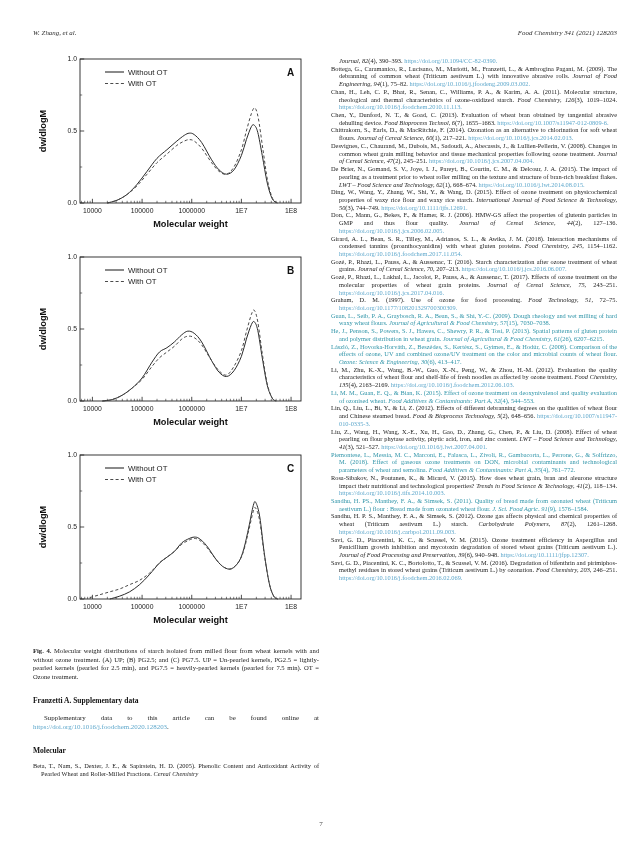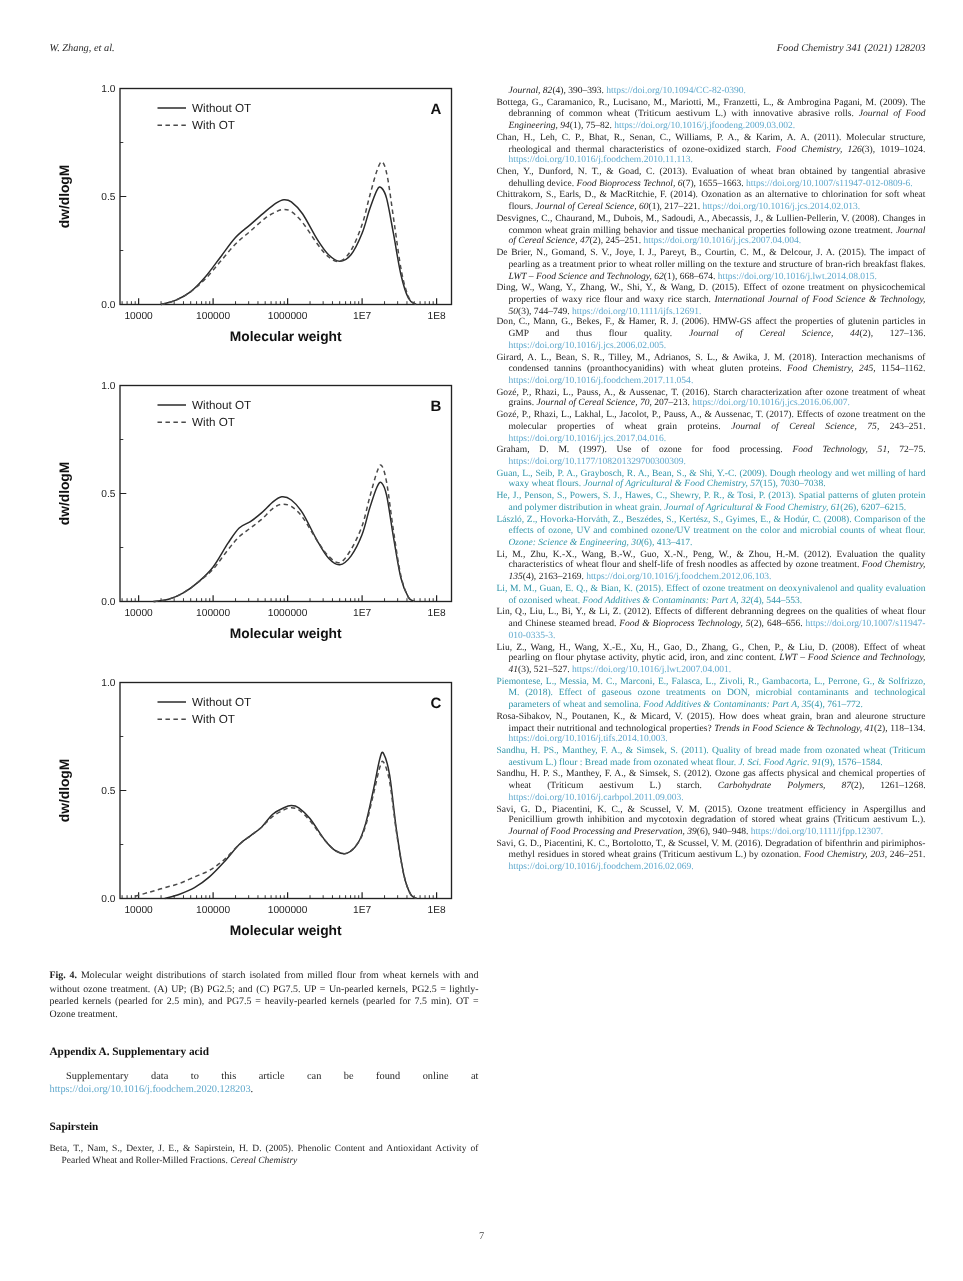--- a/index.html
+++ b/index.html
@@ -230,26 +230,26 @@
         <text x="95" y="24.6" font-size="7.8" fill="#1a1a1a">Without OT</text>
         <line x1="72" y1="33.5" x2="91" y2="33.5" stroke="#4a4a4a" stroke-width="1.1" stroke-dasharray="3 2.3"></line>
         <text x="95" y="36.1" font-size="7.8" fill="#1a1a1a">With OT</text>
         <text x="254" y="26" font-size="10" font-weight="bold" fill="#111">C</text>
       </svg></div>
 
   <div class="caption">
     <span class="b">Fig. 4.</span><span> Molecular weight distributions of starch isolated from milled flour from wheat kernels with and without ozone treatment. (A) UP; (B) PG2.5; and (C) PG7.5. UP = Un-pearled kernels, PG2.5 = lightly-pearled kernels (pearled for 2.5 min), and PG7.5 = heavily-pearled kernels (pearled for 7.5 min). OT = Ozone treatment.</span>
   </div>
 
-  <div class="section-head">Appendix A. Supplementary acid</div>
+  <div class="section-head">Franzetti A. Supplementary data</div>
   <div class="suppl">
     <span>Supplementary data to this article can be found online at </span><span class="doi">https://doi.org/10.1016/j.foodchem.2020.128203</span><span>.</span>
   </div>
 
-  <div class="section-head">Sapirstein</div>
+  <div class="section-head">Molecular</div>
   <div id="refs-left">
       <div class="ref"><span>Beta, T., Nam, S., Dexter, J. E., &amp; Sapirstein, H. D. (2005). Phenolic Content and Antioxidant Activity of Pearled Wheat and Roller-Milled Fractions. </span><span class="it">Cereal Chemistry</span></div>
     </div>
 </div>
 
 <div class="col-right">
   <div id="refs-right">
       <div class="ref cont"><span></span><span class="it">Journal, 82</span><span>(4), 390–393. </span><span class="doi">https://doi.org/10.1094/CC-82-0390.</span></div>
       <div class="ref"><span>Bottega, G., Caramanico, R., Lucisano, M., Mariotti, M., Franzetti, L., &amp; Ambrogina Pagani, M. (2009). The debranning of common wheat (Triticum aestivum L.) with innovative abrasive rolls. </span><span class="it">Journal of Food Engineering, 94</span><span>(1), 75–82. </span><span class="doi">https://doi.org/10.1016/j.jfoodeng.2009.03.002.</span></div>
       <div class="ref"><span>Chan, H., Leh, C. P., Bhat, R., Senan, C., Williams, P. A., &amp; Karim, A. A. (2011). Molecular structure, rheological and thermal characteristics of ozone-oxidized starch. </span><span class="it">Food Chemistry, 126</span><span>(3), 1019–1024. </span><span class="doi">https://doi.org/10.1016/j.foodchem.2010.11.113.</span></div>

